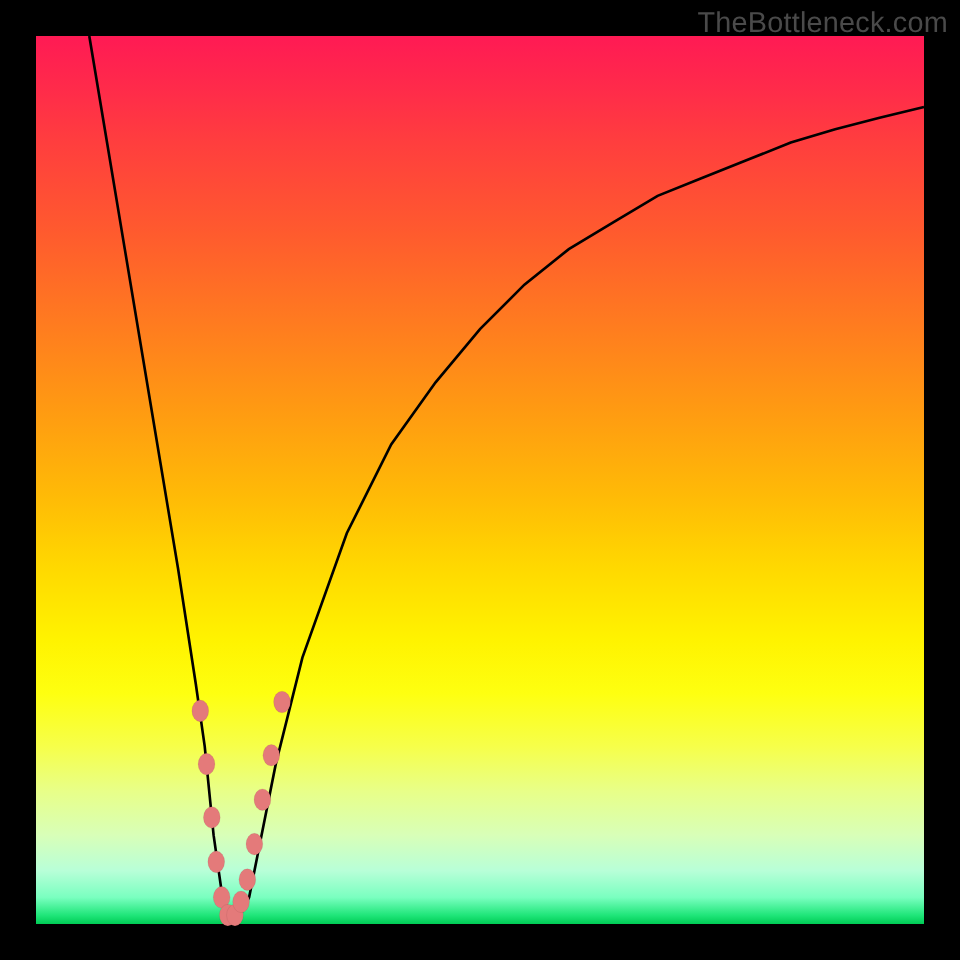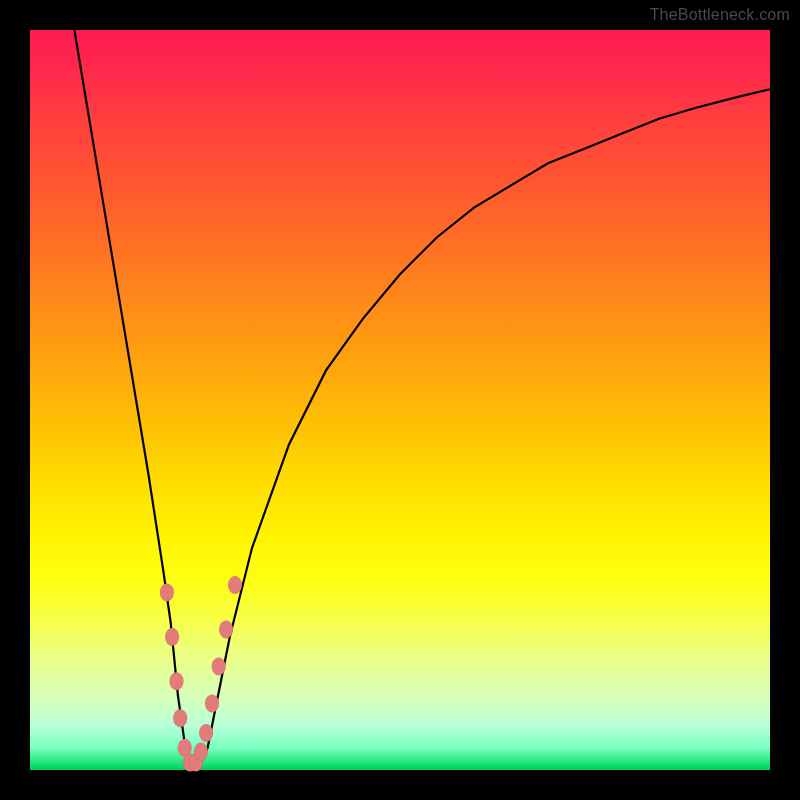--- a/index.html
+++ b/index.html
@@ -40,21 +40,21 @@
       #7affc0 97%,
       #20e67a 99%,
       #00cc55 100%
     );
   }
   .watermark {
     position: absolute;
     top: 6px;
     right: 10px;
     color: #4a4a4a;
-    font-size: 16px;
+    font-size: 24px;
     font-weight: 500;
     letter-spacing: 0.2px;
     user-select: none;
   }
   svg.curve {
     position: absolute;
     left: 30px;
     top: 30px;
     width: 740px;
     height: 740px;

